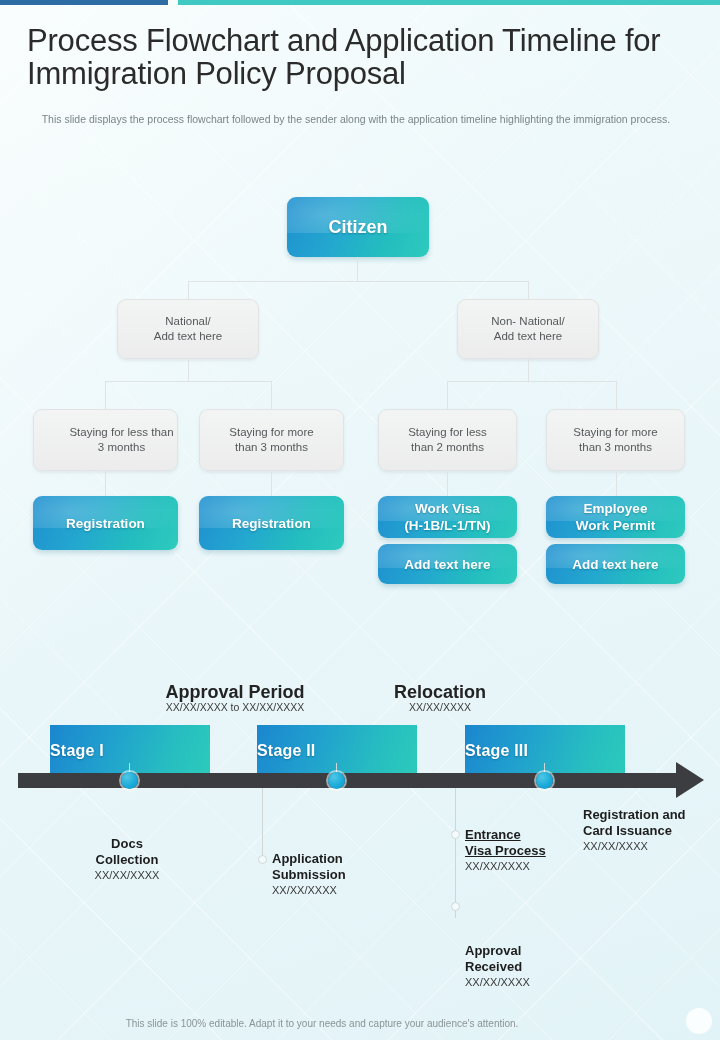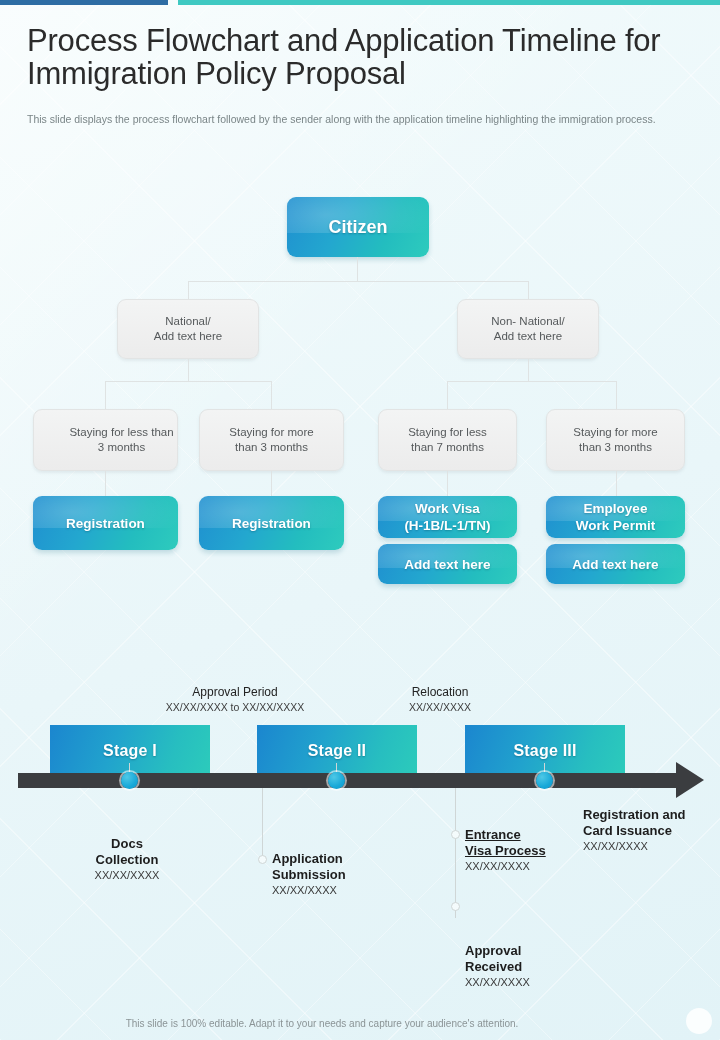--- a/index.html
+++ b/index.html
@@ -26,21 +26,21 @@
   .topbar.teal{left:178px;width:542px;background:#3fc9c2;}
 
   
   .title{
     position:absolute;left:27px;top:24px;width:664px;
     font-size:31px;line-height:33px;
     color:#2b2b2b;font-weight:400;letter-spacing:-.2px;
   }
   .subtitle{
     position:absolute;left:27px;top:113px;width:658px;
-    font-size:10.5px;line-height:13px;color:#7a8587;
+    font-size:10.5px;line-height:13px;color:#7a8587;text-align:center;
   }
 
   
   .node{
     position:absolute;box-sizing:border-box;
     display:flex;align-items:center;justify-content:center;
     text-align:center;
   }
   .node.grey{
     background:linear-gradient(180deg,#f3f4f4 0%,#ececec 100%);
@@ -64,26 +64,26 @@
   .node.blue span{position:relative;z-index:2;}
   .node.big{font-size:18px;}
 
   
   .ln{position:absolute;background:#dfe3e3;}
   .lnv{width:1px;}
   .lnh{height:1px;}
 
   
   .tl-cap{position:absolute;text-align:center;}
-  .tl-cap .cap-t{font-size:12px;font-weight:normal;color:#232323;line-height:15px;}
+  .tl-cap .cap-t{font-size:18px;font-weight:bold;color:#232323;line-height:15px;}
   .tl-cap .cap-d{font-size:10.5px;color:#3d3d3d;line-height:14px;}
 
   .stage{
     position:absolute;height:51px;box-sizing:border-box;
-    display:flex;align-items:center;justify-content:center;
+    display:flex;align-items:center;
     background:linear-gradient(110deg,#1b86cf 0%,#21a3cd 40%,#27bec0 75%,#2ccbbb 100%);
     color:#fff;font-size:16px;font-weight:bold;letter-spacing:.2px;
     text-shadow:0 1px 2px rgba(0,60,80,.4);
   }
 
   .axis{
     position:absolute;left:18px;top:773px;width:660px;height:15px;
     background:#3b3d40;
   }
   .arrowhead{
@@ -158,21 +158,21 @@
   <div class="node grey" style="left:33px;top:409px;width:145px;height:62px;padding-left:32px;">
     <span style="white-space:pre-line;">Staying for less than
 3 months</span>
   </div>
   <div class="node grey" style="left:199px;top:409px;width:145px;height:62px;">
     <span style="white-space:pre-line;">Staying for more
 than 3 months</span>
   </div>
   <div class="node grey" style="left:378px;top:409px;width:139px;height:62px;">
     <span style="white-space:pre-line;">Staying for less
-than 7 months</span>
+than 2 months</span>
   </div>
   <div class="node grey" style="left:546px;top:409px;width:139px;height:62px;">
     <span style="white-space:pre-line;">Staying for more
 than 3 months</span>
   </div>
 
   <div class="ln lnv" style="left:105px;top:471px;height:25px;"></div>
   <div class="ln lnv" style="left:271px;top:471px;height:25px;"></div>
   <div class="ln lnv" style="left:447px;top:471px;height:25px;"></div>
   <div class="ln lnv" style="left:616px;top:471px;height:25px;"></div>

